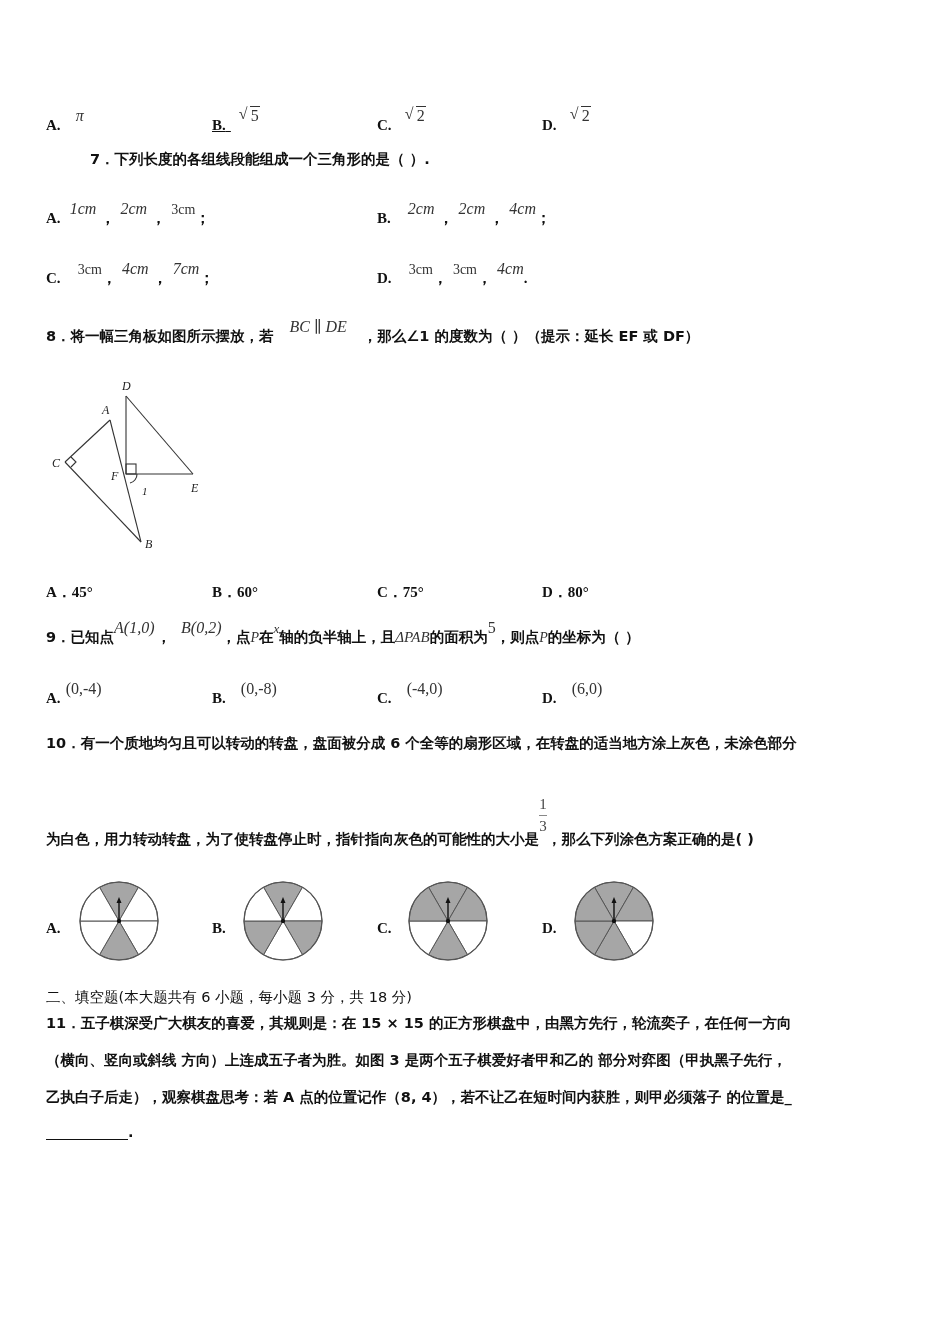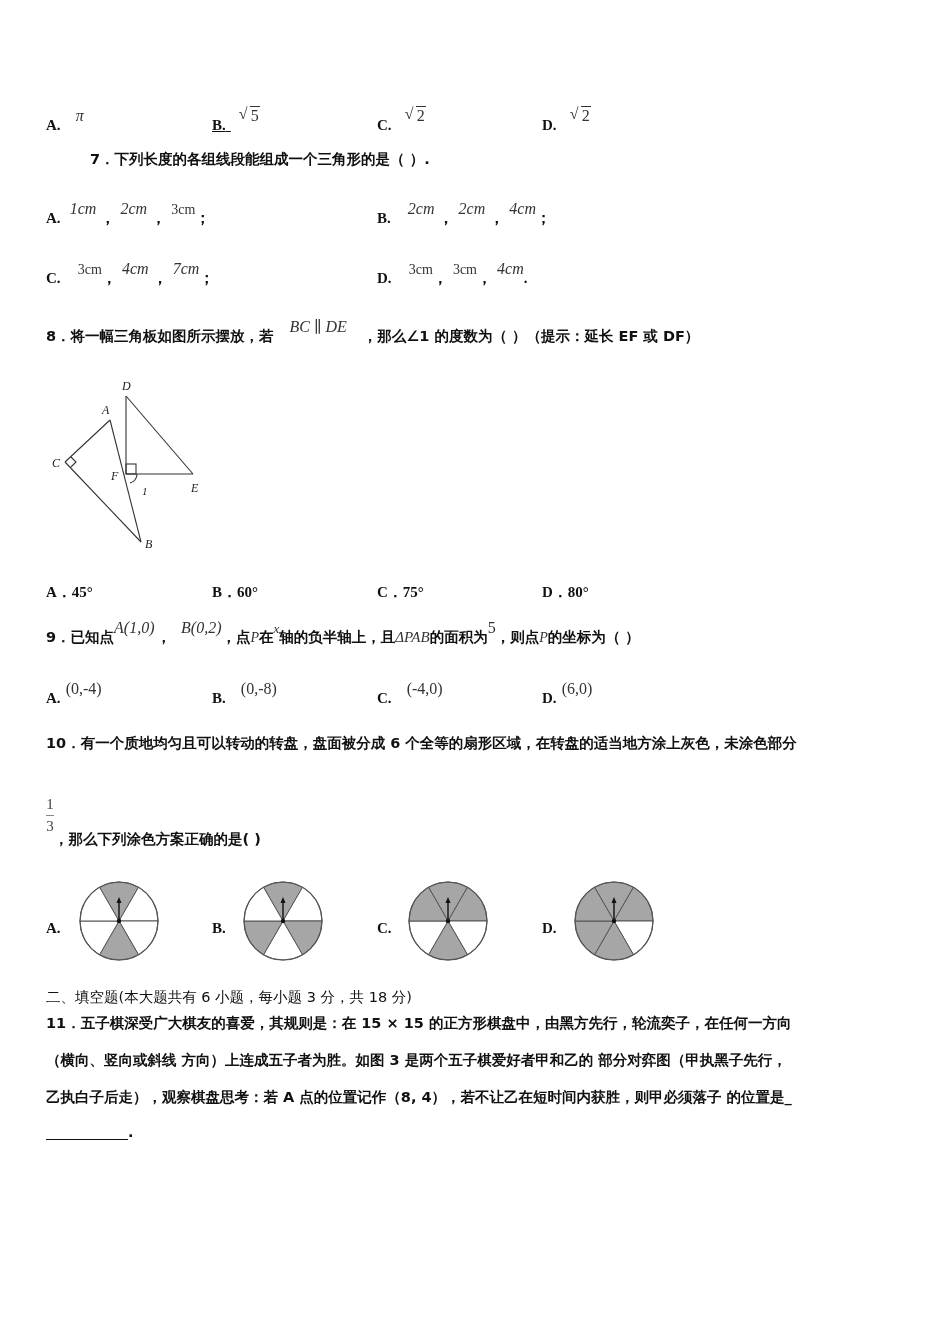--- a/index.html
+++ b/index.html
@@ -122,26 +122,26 @@
 <div class="abs" style="left:212px;top:688px;">
   <span class="lbl">B.</span>
   <span class="mathn sup" style="margin-left:10px;">(0,-8)</span>
 </div>
 <div class="abs" style="left:377px;top:688px;">
   <span class="lbl">C.</span>
   <span class="mathn sup" style="margin-left:10px;">(-4,0)</span>
 </div>
 <div class="abs" style="left:542px;top:688px;">
   <span class="lbl">D.</span>
-  <span class="mathn sup" style="margin-left:0;">(6,0)</span>
+  <span class="mathn sup" style="margin-left:10px;">(6,0)</span>
 </div>
 
 <div class="abs cn" style="left:46px;top:734px;">10．有一个质地均匀且可以转动的转盘，盘面被分成 6 个全等的扇形区域，在转盘的适当地方涂上灰色，未涂色部分</div>
 <div class="abs cn" style="left:46px;top:796px;">
-  <span class="frac">
+  <span style="position:relative;top:24px;">为白色，用力转动转盘，为了使转盘停止时，指针指向灰色的可能性的大小是</span><span class="frac">
       <span>1</span>
       <span class="bar"></span>
       <span>3</span>
     </span><span style="position:relative;top:24px;">，那么下列涂色方案正确的是(      )</span>
 </div>
 
 <div class="abs" style="left:46px;top:918px;"><span class="lbl">A.</span></div>
 <div class="abs" style="left:212px;top:918px;"><span class="lbl">B.</span></div>
 <div class="abs" style="left:377px;top:918px;"><span class="lbl">C.</span></div>
 <div class="abs" style="left:542px;top:918px;"><span class="lbl">D.</span></div>

